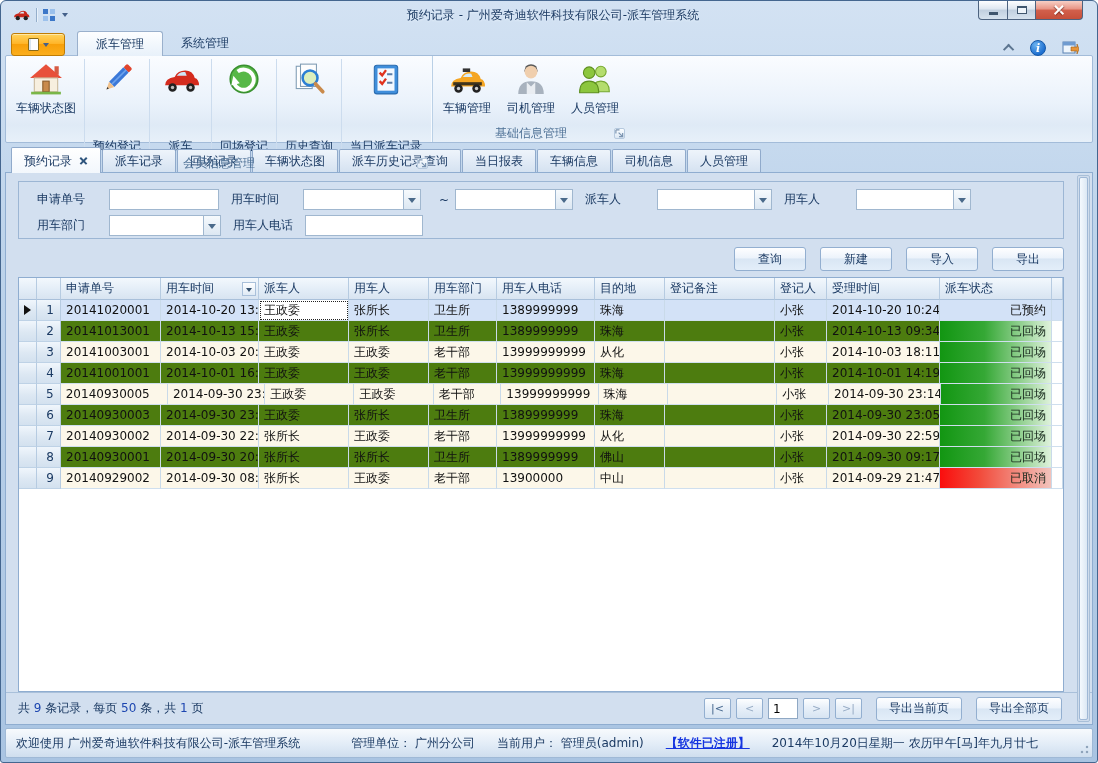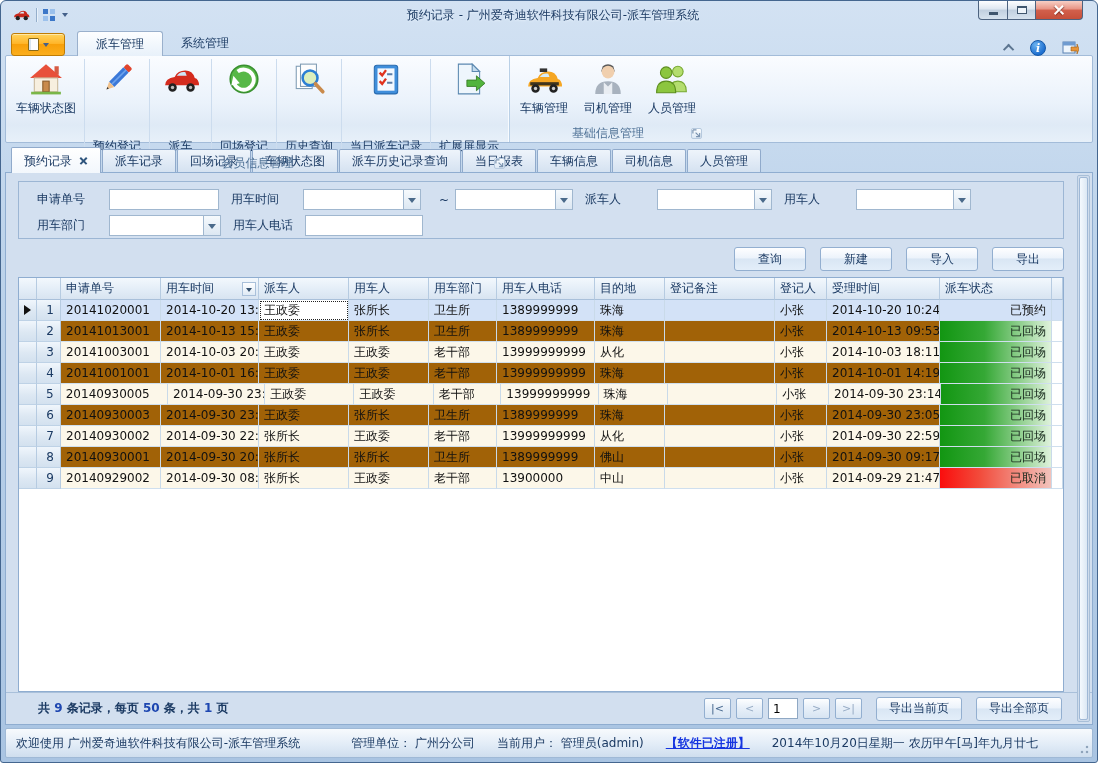--- a/index.html
+++ b/index.html
@@ -117,35 +117,35 @@
     padding:0 5px; line-height:21px; white-space:nowrap; overflow:hidden; position:relative; }
   .hfilterbtn { position:absolute; right:2px; top:4px; width:14px; height:14px; border:1px solid #a9c0da;
     background:linear-gradient(#fdfeff,#dfeaf5); display:flex; align-items:center; justify-content:center; }
   .hfilterbtn::after { content:""; border:3.5px solid transparent; border-top:4.5px solid #33506e; margin-top:4px; }
   .rowhead { background:linear-gradient(180deg,#f0f6fc,#dde8f3 55%,#d3e1ef); border-right:1px solid #b6cbe1;
     border-bottom:1px solid #bed2e6; }
   .grow { height:21px; }
   .gcell { height:21px; padding:0 5px; line-height:20px; border-right:1px solid #c9dae9;
     border-bottom:1px solid #cfdfee; white-space:nowrap; overflow:hidden; color:#111; }
   .grow.cream .gcell { background:#fcf7e9; }
-  .grow.cyan .gcell { background:#a16207; }
+  .grow.cyan .gcell { background:#4d7c0f; }
   .grow.sel .gcell { background:#d3e2f7; }
   .numcell { text-align:right; color:#1b3a63; line-height:20px; padding:0 6px 0 2px; }
   .indcell { position:relative; }
   .ind-arrow { position:absolute; left:5px; top:5px; width:0; height:0;
     border-left:7px solid #111; border-top:5px solid transparent; border-bottom:5px solid transparent; }
   .fcell { background:#fff !important; outline:1px dotted #222; outline-offset:-2px; }
   .statuscell { padding:0; }
   .statusfill { height:100%; display:flex; align-items:center; justify-content:flex-end;
     padding-right:5px; color:#15251a;padding-left:42px; }
   .status-plain { text-align:right; }
 
   
   .footer { height:32px; border-top:1px solid #a9c0da; display:flex; align-items:center; }
-  .summary { margin-left:32px; color:#1b3a63;font-weight:bold; }
+  .summary { margin-left:12px; color:#1b3a63; }
   .summary .num { color:#1d46b0; }
   .pager { margin-left:auto; margin-right:30px; display:flex; align-items:center; gap:5px; }
   .pbtn { width:27px; height:21px; border:1px solid #93afd0; border-radius:2px; font:inherit; font-size:11px;
     background:linear-gradient(180deg,#fdfeff,#e8f0f9 45%,#d7e4f2); color:#43658c; cursor:default; }
   .pbtn.dim { color:#96abc4; }
   .pinput { width:30px; height:21px; border:1px solid #8fa8c4; padding:0 4px; font:inherit; }
   .pager .abtn { margin-left:9px; }
 
   
   .vscroll { position:absolute; top:2px; bottom:2px; right:2px; width:13px;
@@ -300,30 +300,20 @@
                 <rect x="5" y="3" width="22" height="27" rx="2.5" fill="#3f8edb" stroke="#2a6cb0"></rect>
                 <rect x="8" y="6" width="16" height="21" fill="#f2f8ff"></rect>
                 <path d="M10 10 l2.4 2.6 3.6-5" stroke="#e0321e" stroke-width="2.2" fill="none"></path>
                 <line x1="17" y1="11.5" x2="22" y2="11.5" stroke="#5a7ca6" stroke-width="1.8"></line>
                 <path d="M10 18 l2.4 2.6 3.6-5" stroke="#e0321e" stroke-width="2.2" fill="none"></path>
                 <line x1="17" y1="19.5" x2="22" y2="19.5" stroke="#5a7ca6" stroke-width="1.8"></line>
               </svg>
             </span>
             <span class="rlabel">当日派车记录</span>
           </div>
-          <div class="rbtn">
-            <span class="ric">
-              <svg width="34" height="34" viewBox="0 0 32 32">
-                <path d="M6 2 h13 l7 7 v21 h-20z" fill="#eef6fc" stroke="#5b88b0"></path>
-                <path d="M19 2 l7 7 h-7z" fill="#c4dcee" stroke="#5b88b0"></path>
-                <polygon points="14,17 23,17 23,13 31,20 23,27 23,23 14,23" fill="#52b43c" stroke="#357a22" stroke-width="0.8"></polygon>
-              </svg>
-            </span>
-            <span class="rlabel">扩展屏显示</span>
-          </div>
         </div>
         <div class="glabel">
           <span>会员信息管理</span>
           <span class="launcher">
             <svg width="9" height="9" viewBox="0 0 10 10">
               <path d="M1 1 h4 M1 1 v4" stroke="#7a93b0" stroke-width="1.3" fill="none"></path>
               <path d="M4 4 l4 4 M8.5 4.5 v4 h-4" stroke="#7a93b0" stroke-width="1.3" fill="none"></path>
             </svg>
           </span>
         </div>
@@ -511,21 +501,21 @@
               <div class="rowhead numcell" style="width: 24px;">2</div>
               <div class="gcell" style="width: 100px;">20141013001</div>
               <div class="gcell" style="width: 98px;">2014-10-13 15:00</div>
               <div class="gcell" style="width: 90px;">王政委</div>
               <div class="gcell" style="width: 80px;">张所长</div>
               <div class="gcell" style="width: 68px;">卫生所</div>
               <div class="gcell" style="width: 98px;">1389999999</div>
               <div class="gcell" style="width: 70px;">珠海</div>
               <div class="gcell" style="width: 110px;"></div>
               <div class="gcell" style="width: 52px;">小张</div>
-              <div class="gcell" style="width: 113px;">2014-10-13 09:53</div>
+              <div class="gcell" style="width: 113px;">2014-10-13 09:34</div>
               <div class="gcell statuscell" style="width: 112px;">
                 <div class="statusfill" style="background: linear-gradient(90deg, rgb(18, 150, 18) 0%, rgb(53, 168, 53) 40%, rgb(223, 242, 220) 100%);">已回场</div>
               </div>
               <div class="gcell" style="flex: 1 1 0%; background: rgb(255, 255, 255);"></div>
             </div>
             <div class="grow cream">
               <div class="rowhead indcell" style="width: 18px;"></div>
               <div class="rowhead numcell" style="width: 24px;">3</div>
               <div class="gcell" style="width: 100px;">20141003001</div>
               <div class="gcell" style="width: 98px;">2014-10-03 20:00</div>

